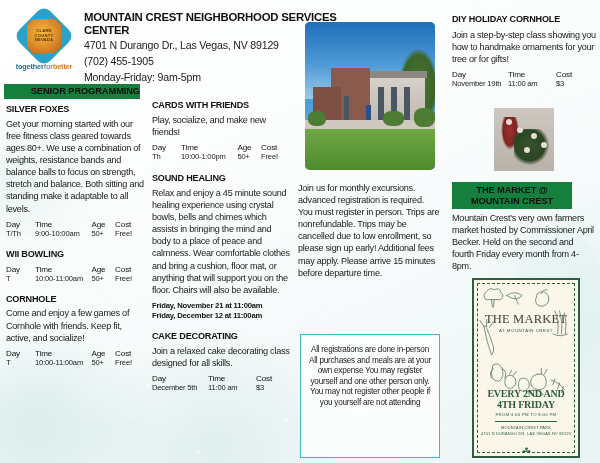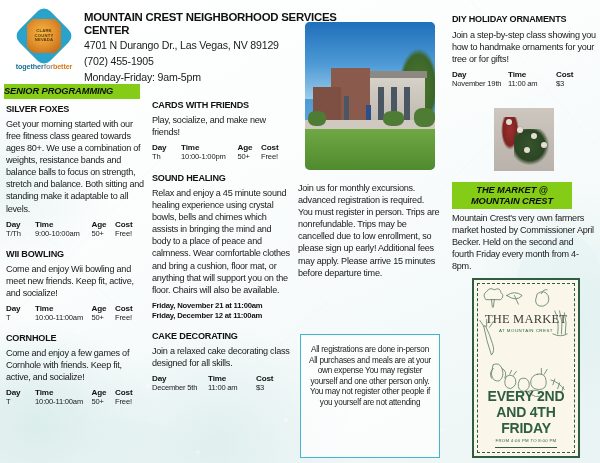--- a/index.html
+++ b/index.html
@@ -56,41 +56,41 @@
   .logo-tag .t3 { color: #d9781f; }
 
   .hdr { position: absolute; left: 84px; top: 11px; width: 300px; }
   .hdr h1 {
     font-size: 11.4px; font-weight: bold; letter-spacing: -.25px;
     color: #111; line-height: 1.15;
   }
   .hdr p { font-size: 10.6px; color: #1a1a1a; line-height: 1.42; margin-top: 1px; letter-spacing: -.2px; }
 
   .banner {
-    position: absolute; background: #84cc16;
-    display: flex; align-items: center; justify-content: flex-start; font-style: italic;
+    position: absolute; background: #15803d;
+    display: flex; align-items: center; justify-content: flex-end;
   }
   .banner span {
     font-size: 9.3px; font-weight: bold; color: #0d0d0d; letter-spacing: -.1px;
     text-align: center; line-height: 1.18;
   }
   #banner-senior { left: 4px; top: 84px; width: 136px; height: 15px; }
   #banner-market { left: 452px; top: 182px; width: 120px; height: 27px; }
 
   
   .sec-title {
     font-size: 9.1px; font-weight: bold; color: #111;
     letter-spacing: -.2px; line-height: 1.2;
   }
   .body-txt {
     font-size: 9.1px; color: #1a1a1a; line-height: 1.33; letter-spacing: -.25px;
   }
   .tbl { margin-top: 5px; width: 100%; }
   .tbl-head, .tbl-row { display: flex; }
-  .tbl-head > div { font-size: 8.1px; font-weight: bold; color: #111; letter-spacing: -.15px; }
+  .tbl-head > div { font-size: 8.1px; font-weight: normal; color: #111; letter-spacing: -.15px; }
   .tbl-row > div { font-size: 7.6px; color: #1a1a1a; letter-spacing: -.2px; }
   .c-day  { width: 32px; }
   .c-time { width: 62px; }
   .c-age  { width: 26px; }
   .c-cost { width: 34px; }
   .c-day-w  { width: 56px; }
   .c-time-w { width: 48px; }
   .c-cost-w { width: 34px; }
 
   .col { position: absolute; }
@@ -167,21 +167,21 @@
     position: relative; z-index: 2;
   }
   .poster-sub {
     font-size: 4.4px; color: #2f5d3f; letter-spacing: .5px; margin-top: 1px;
     position: relative; z-index: 2;
   }
   .poster-when {
     position: absolute; left: 0; right: 0; top: 104px; text-align: center; z-index: 2;
   }
   .poster-when .big {
-    font-family: Liberation Sans, sans-serif; font-size: 14px; font-weight: bold;
+    font-family: Liberation Serif, serif; font-size: 10px; font-weight: bold;
     color: #2f5d3f; letter-spacing: -.2px;
   }
   .poster-when .hrs { font-size: 4.3px; color: #2f5d3f; letter-spacing: .3px; margin-top: 2px; }
   .poster-rule { width: 62px; height: 1px; background: #2f5d3f; margin: 4px auto 3px; }
   .poster-addr { font-size: 3.9px; color: #2f5d3f; line-height: 1.6; letter-spacing: .2px; }
   .poster-flower { margin: 4px auto 2px; width: 9px; height: 9px; position: relative; }
 </style>
 </head>
 <body>
 
@@ -286,21 +286,20 @@
           <div class="c-day">T/Th</div>
           <div class="c-time">9:00-10:00am</div>
           <div class="c-age">50+</div>
           <div class="c-cost">Free!</div>
         </div>
       </div>
     </div>
 
     <div class="block" style="margin-top:11px">
       <div class="sec-title">WII BOWLING</div>
-      <div class="body-txt">Come and enjoy Wii bowling and meet new friends. Keep fit, active, and socialize!</div>
       <div class="tbl">
         <div class="tbl-head">
           <div class="c-day">Day</div>
           <div class="c-time">Time</div>
           <div class="c-age">Age</div>
           <div class="c-cost">Cost</div>
         </div>
         <div class="tbl-row">
           <div class="c-day">T</div>
           <div class="c-time">10:00-11:00am</div>
@@ -385,21 +384,21 @@
       <div class="body-txt">Join us for monthly excursions. advanced registration is required. You must register in person. Trips are nonrefundable. Trips may be cancelled due to low enrollment, so please sign up early! Additional fees may apply. Please arrive 15 minutes before departure time.</div>
     </div>
   </div>
 
   <div class="reg-box">
     <p>All registrations are done in-person All purchases and meals are at your own expense You may register yourself and one other person only. You may not register other people if you yourself are not attending</p>
   </div>
 
   <div class="col" id="col-4">
     <div class="block">
-      <div class="sec-title">DIY HOLIDAY ORNAMENTS</div>
+      <div class="sec-title">DIY HOLIDAY CORNHOLE</div>
       <div class="body-txt" style="margin-top:4px">Join a step-by-step class showing you how to handmake ornaments for your tree or for gifts!</div>
       <div class="tbl">
         <div class="tbl-head">
           <div class="c-day-w">Day</div>
           <div class="c-time-w">Time</div>
           <div class="c-cost-w">Cost</div>
         </div>
         <div class="tbl-row">
           <div class="c-day-w">November 19th</div>
           <div class="c-time-w">11:00 am</div>

